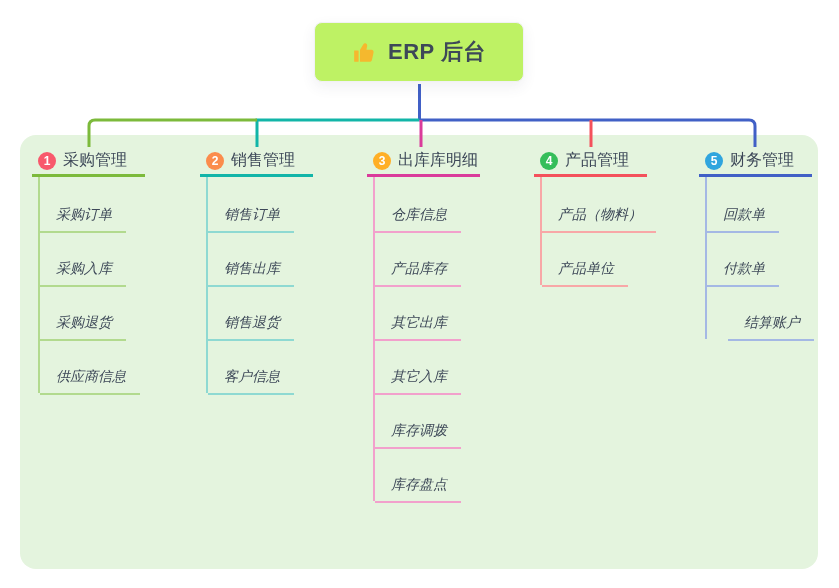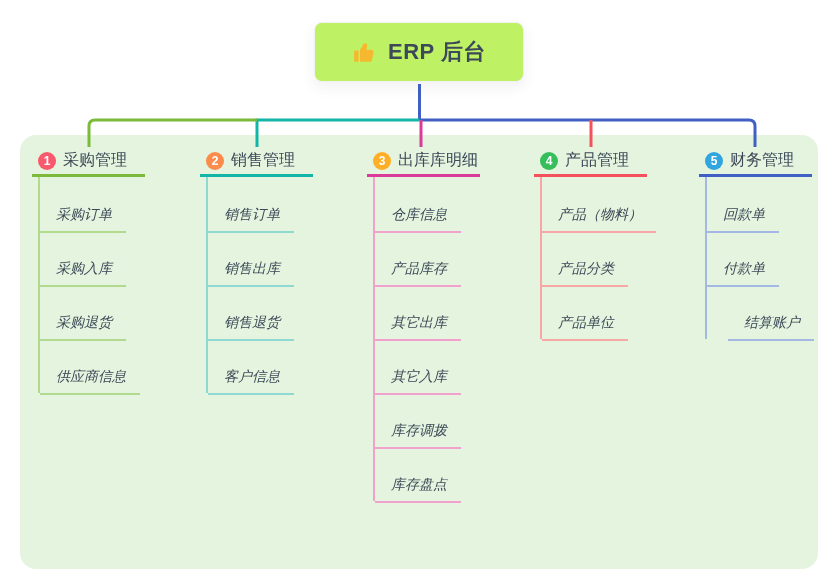--- a/index.html
+++ b/index.html
@@ -198,23 +198,20 @@
   <div class="branch-col col-3">
     <div class="branch-header" style="border-bottom-color: rgb(244, 81, 92);">
       <span class="badge" style="background-color: rgb(53, 190, 90);">4</span>
       <span class="branch-label">产品管理</span>
     </div>
     <div class="children" style="border-left-color: rgb(248, 167, 167);">
       <div class="child">
         <span class="child-label" style="border-bottom-color: rgb(248, 167, 167);">产品（物料）</span>
       </div>
       <div class="child">
-        <span class="child-label" style="border-bottom-color: rgb(248, 167, 167);">产品分类</span>
-      </div>
-      <div class="child">
         <span class="child-label" style="border-bottom-color: rgb(248, 167, 167);">产品单位</span>
       </div>
     </div>
   </div>
 
   <div class="branch-col col-4">
     <div class="branch-header" style="border-bottom-color: rgb(65, 96, 198);">
       <span class="badge" style="background-color: rgb(48, 165, 222);">5</span>
       <span class="branch-label">财务管理</span>
     </div>

